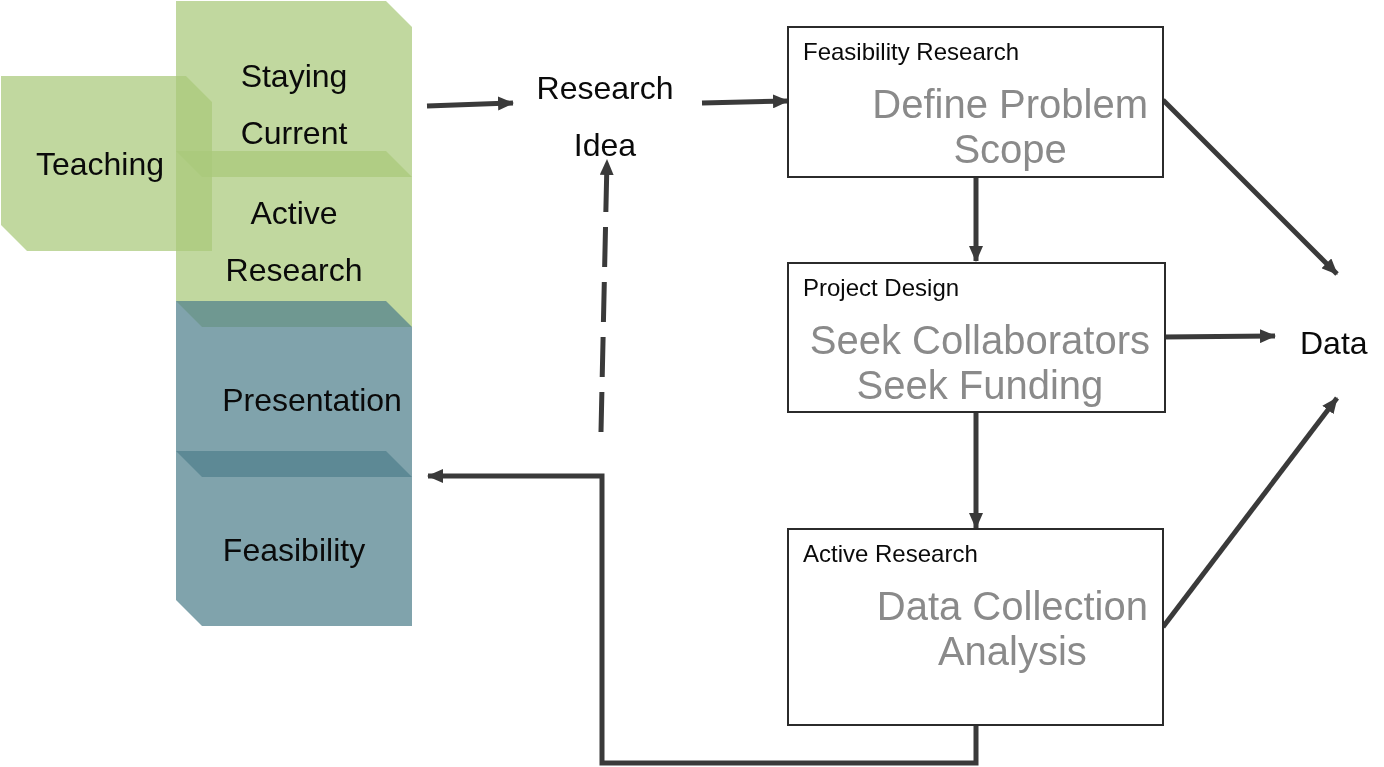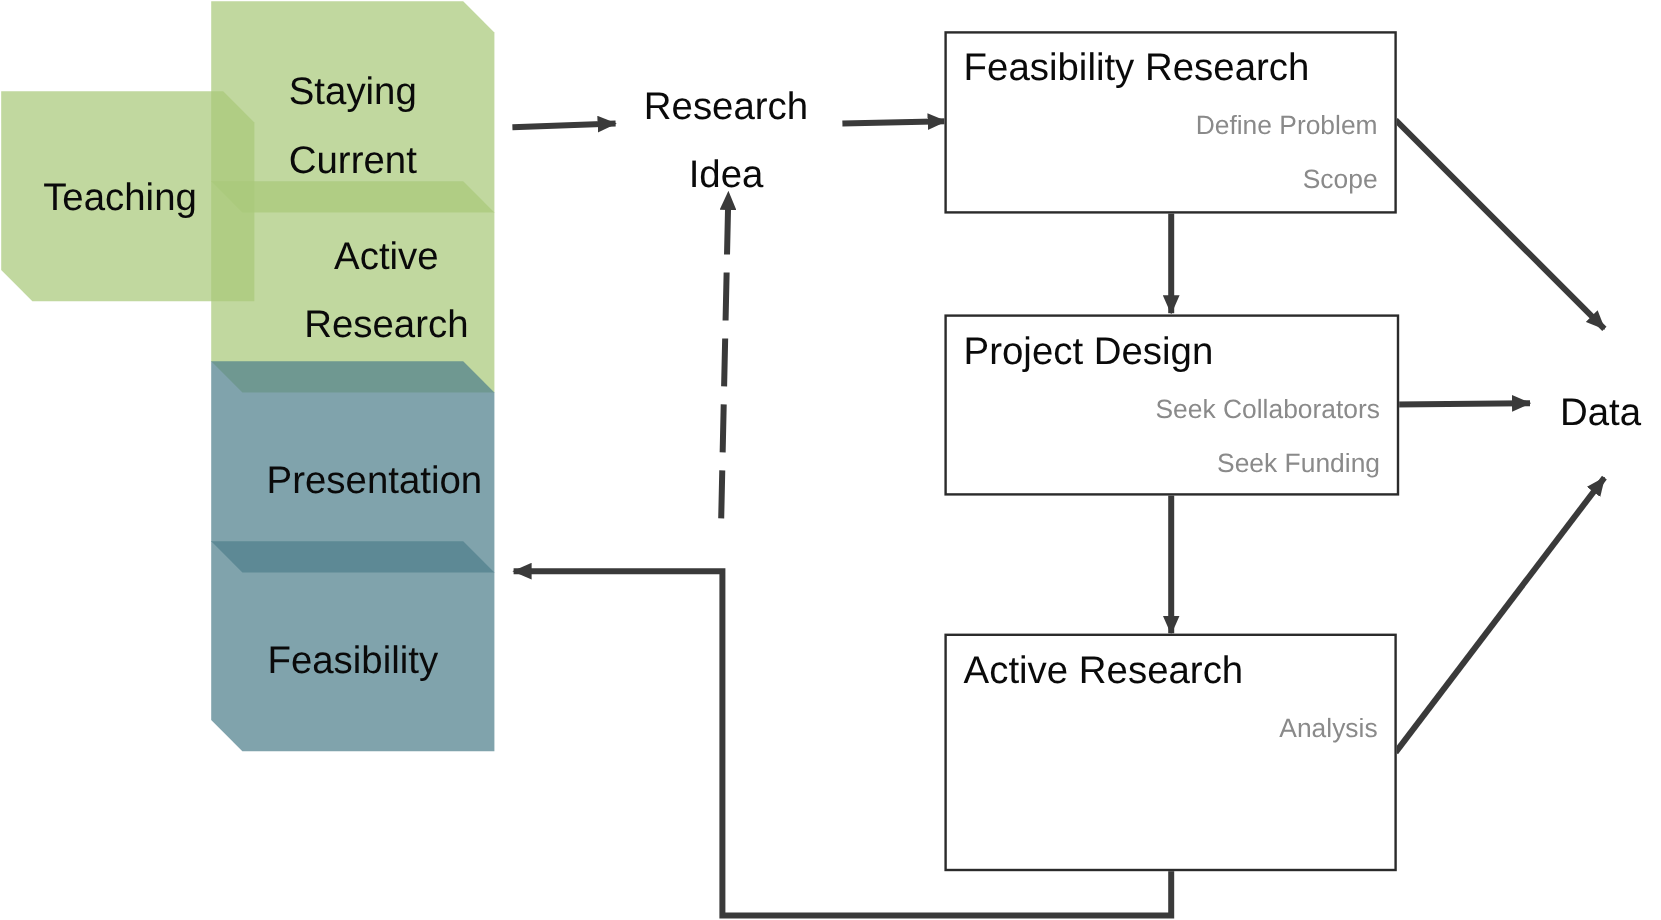--- a/index.html
+++ b/index.html
@@ -2,23 +2,23 @@
 <html><head>
 <meta charset="utf-8">
 <style>
   html, body { margin: 0; padding: 0; background: #ffffff; }
   body { width: 1384px; height: 767px; position: relative; overflow: hidden;
          font-family: "Liberation Sans", "DejaVu Sans", sans-serif; }
   #canvas { position: absolute; left: 0; top: 0; }
   .label { position: absolute; color: #0a0a0a; font-size: 32px; line-height: 57px;
            text-align: center; white-space: nowrap; }
   .box { position: absolute; border: 2px solid #2b2b2b; background: #fff; box-sizing: border-box; }
-  .box .title { position: absolute; left: 14px; top: 10px; font-size: 32px; color: #0a0a0a; white-space: nowrap; }
+  .box .title { position: absolute; left: 14px; top: 10px; font-size: 24px; color: #0a0a0a; white-space: nowrap; }
   .box .subs { position: absolute; right: 14px; top: 54px; text-align: right; }
-  .box .sub { font-size: 22px; line-height: 45px; color: #8a8a8a; white-space: nowrap; }
+  .box .sub { font-size: 40px; line-height: 45px; color: #8a8a8a; white-space: nowrap; text-align: center; }
 </style>
 </head>
 <body>
 
 <svg id="canvas" width="1384" height="767">
   <defs>
     <marker id="ah" markerWidth="10" markerHeight="10" refX="9" refY="5" orient="auto" markerUnits="userSpaceOnUse">
       <path d="M0,0 L10,5 L0,10 Z" fill="#3a3a3a"></path>
     </marker>
     <marker id="ahL" markerWidth="16" markerHeight="14" refX="15" refY="7" orient="auto" markerUnits="userSpaceOnUse">
@@ -43,21 +43,21 @@
     <line x1="1163" y1="337" x2="1275" y2="336" marker-end="url(#ahL)"></line>
     <line x1="1163" y1="627" x2="1337" y2="398" marker-end="url(#ahL)"></line>
     <polyline points="976,724 976,763 602,763 602,476 428,476" marker-end="url(#ahL)"></polyline>
     <line x1="601" y1="432" x2="607" y2="160" stroke-dasharray="40,15" marker-end="url(#ahL)"></line>
   </g>
 </svg>
 
 <div class="label" style="left:10px;top:136px;width:180px;"><span>Teaching</span></div>
 <div class="label" style="left:176px;top:48px;width:236px;white-space:pre-line;">Staying
 Current</div>
-<div class="label" style="left:176px;top:185px;width:236px;white-space:pre-line;margin-left:28px;">Active
+<div class="label" style="left:176px;top:185px;width:236px;white-space:pre-line;">Active
 Research</div>
 <div class="label" style="left:176px;top:372px;width:272px;">Presentation</div>
 <div class="label" style="left:176px;top:522px;width:236px;">Feasibility</div>
 
 <div class="label" style="left:510px;top:60px;width:190px;white-space:pre-line;">Research
 Idea</div>
 
 <div class="label" style="left:1300px;top:315px;width:90px;text-align:left;">Data</div>
 
 <div class="box" style="left:787px;top:26px;width:377px;height:152px;">
@@ -72,15 +72,16 @@
   <div class="title">Project Design</div>
   <div class="subs">
     <div class="sub">Seek Collaborators</div>
     <div class="sub">Seek Funding</div>
   </div>
 </div>
 
 <div class="box" style="left:787px;top:528px;width:377px;height:198px;">
   <div class="title">Active Research</div>
   <div class="subs">
+    <div class="sub">Data Collection</div>
     <div class="sub">Analysis</div>
   </div>
 </div>
 
 </body></html>

